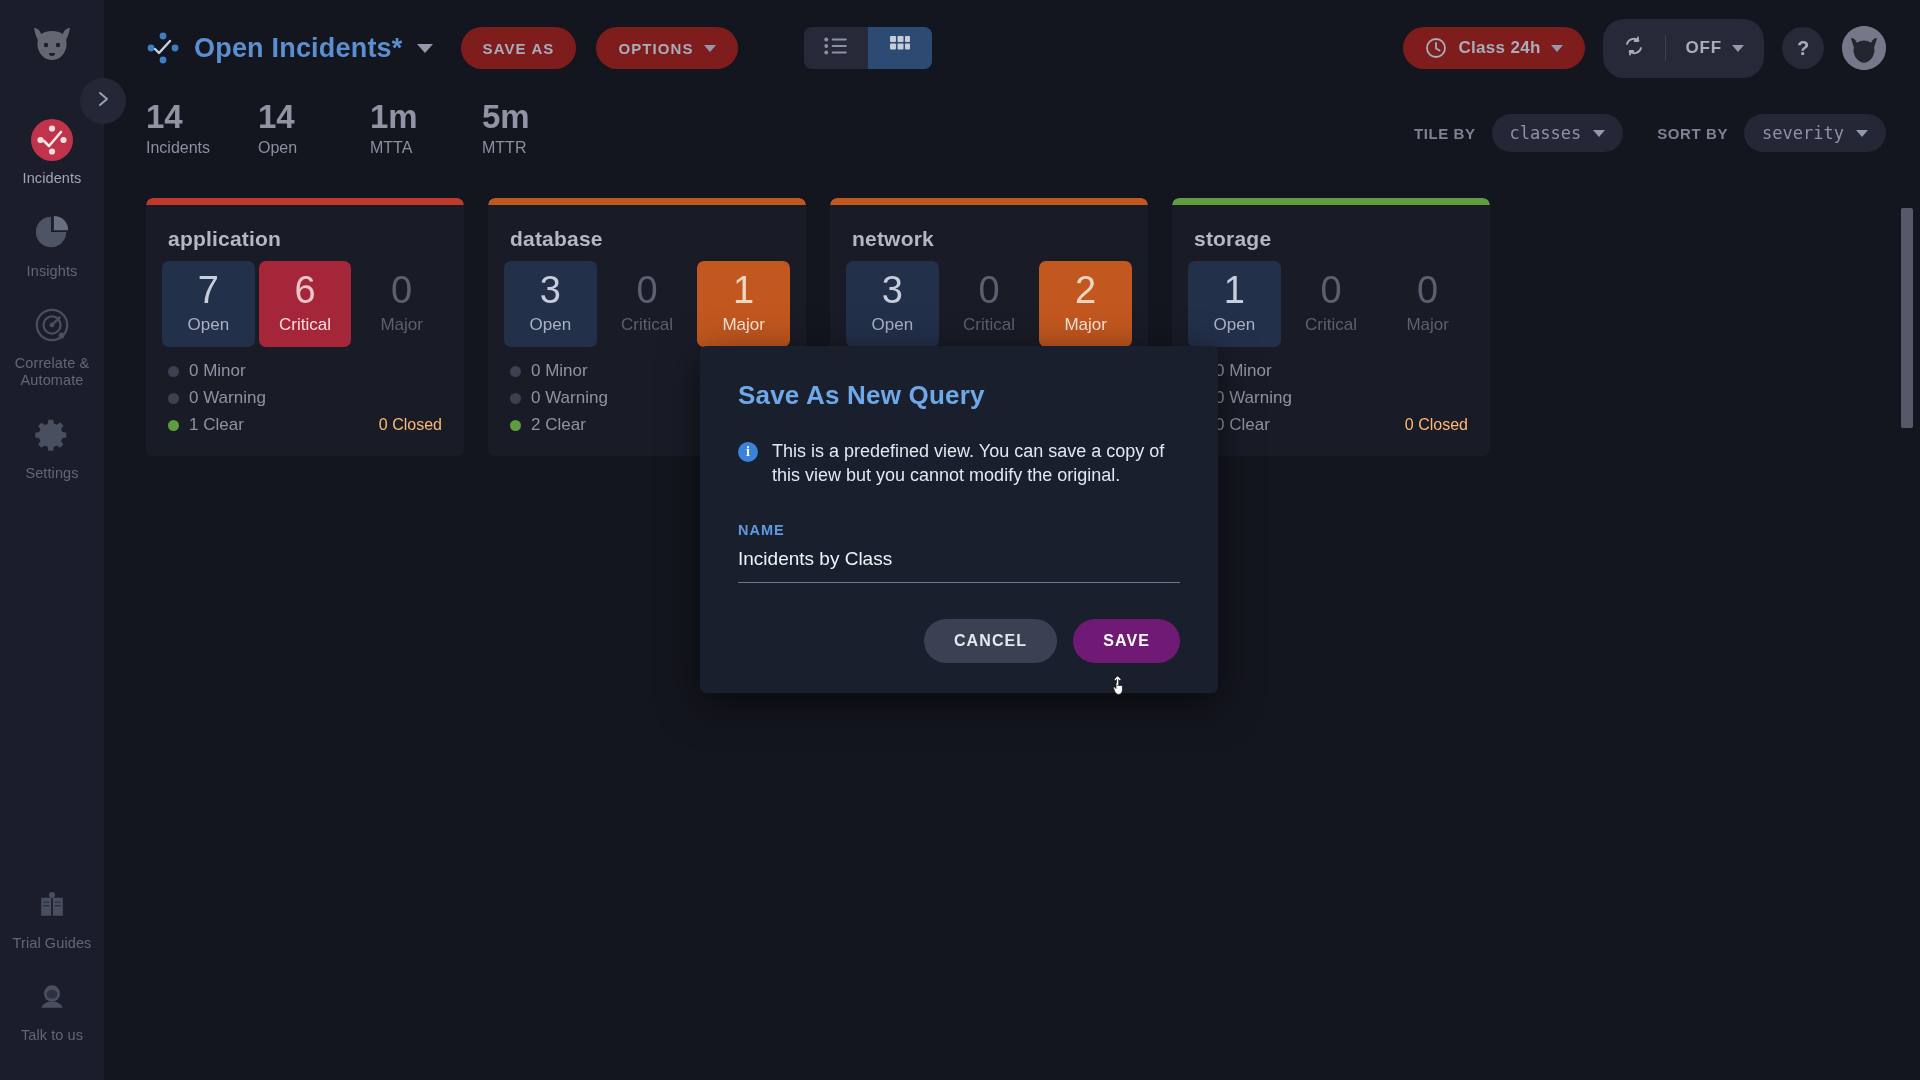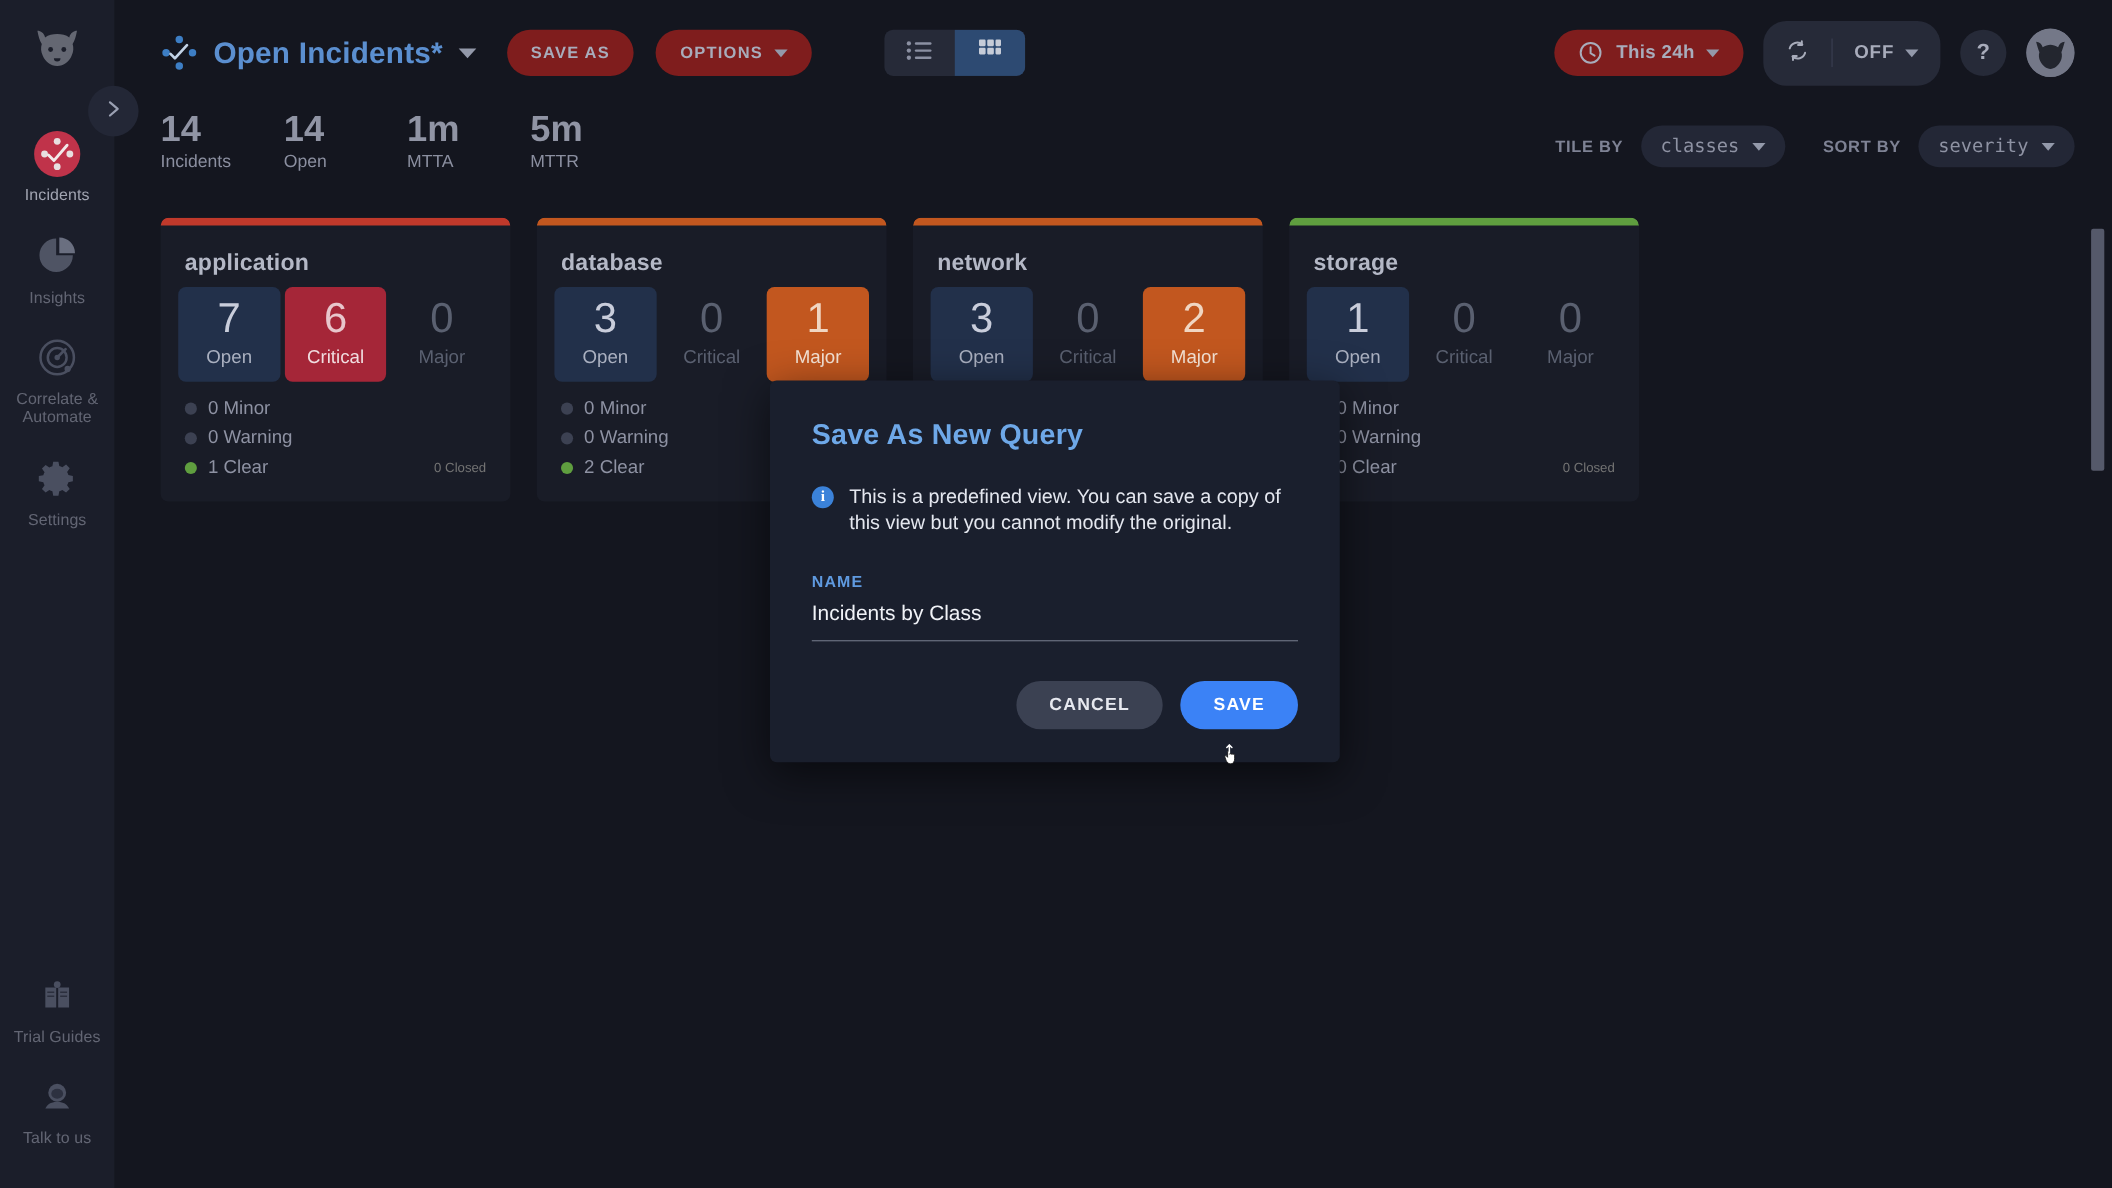--- a/index.html
+++ b/index.html
@@ -114,21 +114,21 @@
   .sev-tile {
     flex: 1; border-radius: 7px; padding: 10px 0 12px; display: flex;
     flex-direction: column; align-items: center; cursor: pointer;
   }
   .sev-num { font-size: 38px; font-weight: 300; line-height: 1; }
   .sev-name { font-size: 17px; margin-top: 6px; }
   .minor-rows { padding: 14px 22px 0 22px; }
   .minor-row { display: flex; align-items: center; font-size: 17px; margin-bottom: 7px; }
   .dot { width: 11px; height: 11px; border-radius: 50%; margin-right: 10px; flex: none; }
   .minor-text { color: #8e92a3; }
-  .closed-text { margin-left: auto; color: #737373; font-size: 12px; }
+  .closed-text { margin-left: auto; color: #fdba74; font-size: 16px; }
 
   
   .scrollbar-track { position: absolute; right: 6px; top: 182px; width: 14px; bottom: 0; }
   .scrollbar-thumb {
     position: absolute; top: 26px; left: 1px; width: 12px; height: 220px;
     background: #55596a; border-radius: 2px; cursor: pointer;
   }
 
   
   .modal {
@@ -153,21 +153,21 @@
     padding: 10px 0 12px 0; outline: none; font-family: "Liberation Sans", sans-serif;
   }
   .modal-actions { display: flex; justify-content: flex-end; gap: 16px; margin-top: 36px; }
   .btn {
     height: 44px; border-radius: 22px; display: flex; align-items: center;
     justify-content: center; padding: 0 30px; cursor: pointer; border: none;
     font-size: 16px; font-weight: bold; letter-spacing: 1.1px;
     font-family: "Liberation Sans", sans-serif;
   }
   .btn-cancel { background: #3b4152; color: #e6e8ef; }
-  .btn-save { background: #3b82f6; color: #ffffff; }
+  .btn-save { background: #701a75; color: #ffffff; }
   .cursor-arrow { position: absolute; left: 1113px; top: 674px; width: 20px; height: 24px; z-index: 90; }
 </style>
 </head>
 <body>
 
 <div id="app">
 
   <div class="sidebar">
     <div class="brand-logo">
       <svg viewBox="0 0 48 48" width="48" height="48">
@@ -312,21 +312,21 @@
     </div>
 
     <div class="topbar-right">
       <div class="pill">
         <span style="margin-right:12px;display:flex;">
           <svg viewBox="0 0 22 22" width="22" height="22">
             <circle cx="11" cy="11" r="9" fill="none" stroke="#a8acbb" stroke-width="1.8"></circle>
             <path d="M11 6v5.4l3.6 2.2" stroke="#a8acbb" stroke-width="1.8" fill="none" stroke-linecap="round"></path>
           </svg>
         </span>
-        <span class="pill-label" style="letter-spacing:.3px;font-size:17px;">This 24h</span>
+        <span class="pill-label" style="letter-spacing:.3px;font-size:17px;">Class 24h</span>
         <span class="caret sm"></span>
       </div>
 
       <div class="refresh-group">
         <div class="refresh-icon-wrap">
           <span>
             <svg viewBox="0 0 22 22" width="22" height="22">
               <path d="M4 9a7 7 0 0 1 11.5-3.4M18 13a7 7 0 0 1-11.5 3.4" stroke="#a8acbb" stroke-width="1.8" fill="none" stroke-linecap="round"></path>
               <path d="M15 2.5V6h-3.4M7 19.5V16h3.4" stroke="#a8acbb" stroke-width="1.8" fill="none" stroke-linecap="round" stroke-linejoin="round"></path>
             </svg>

